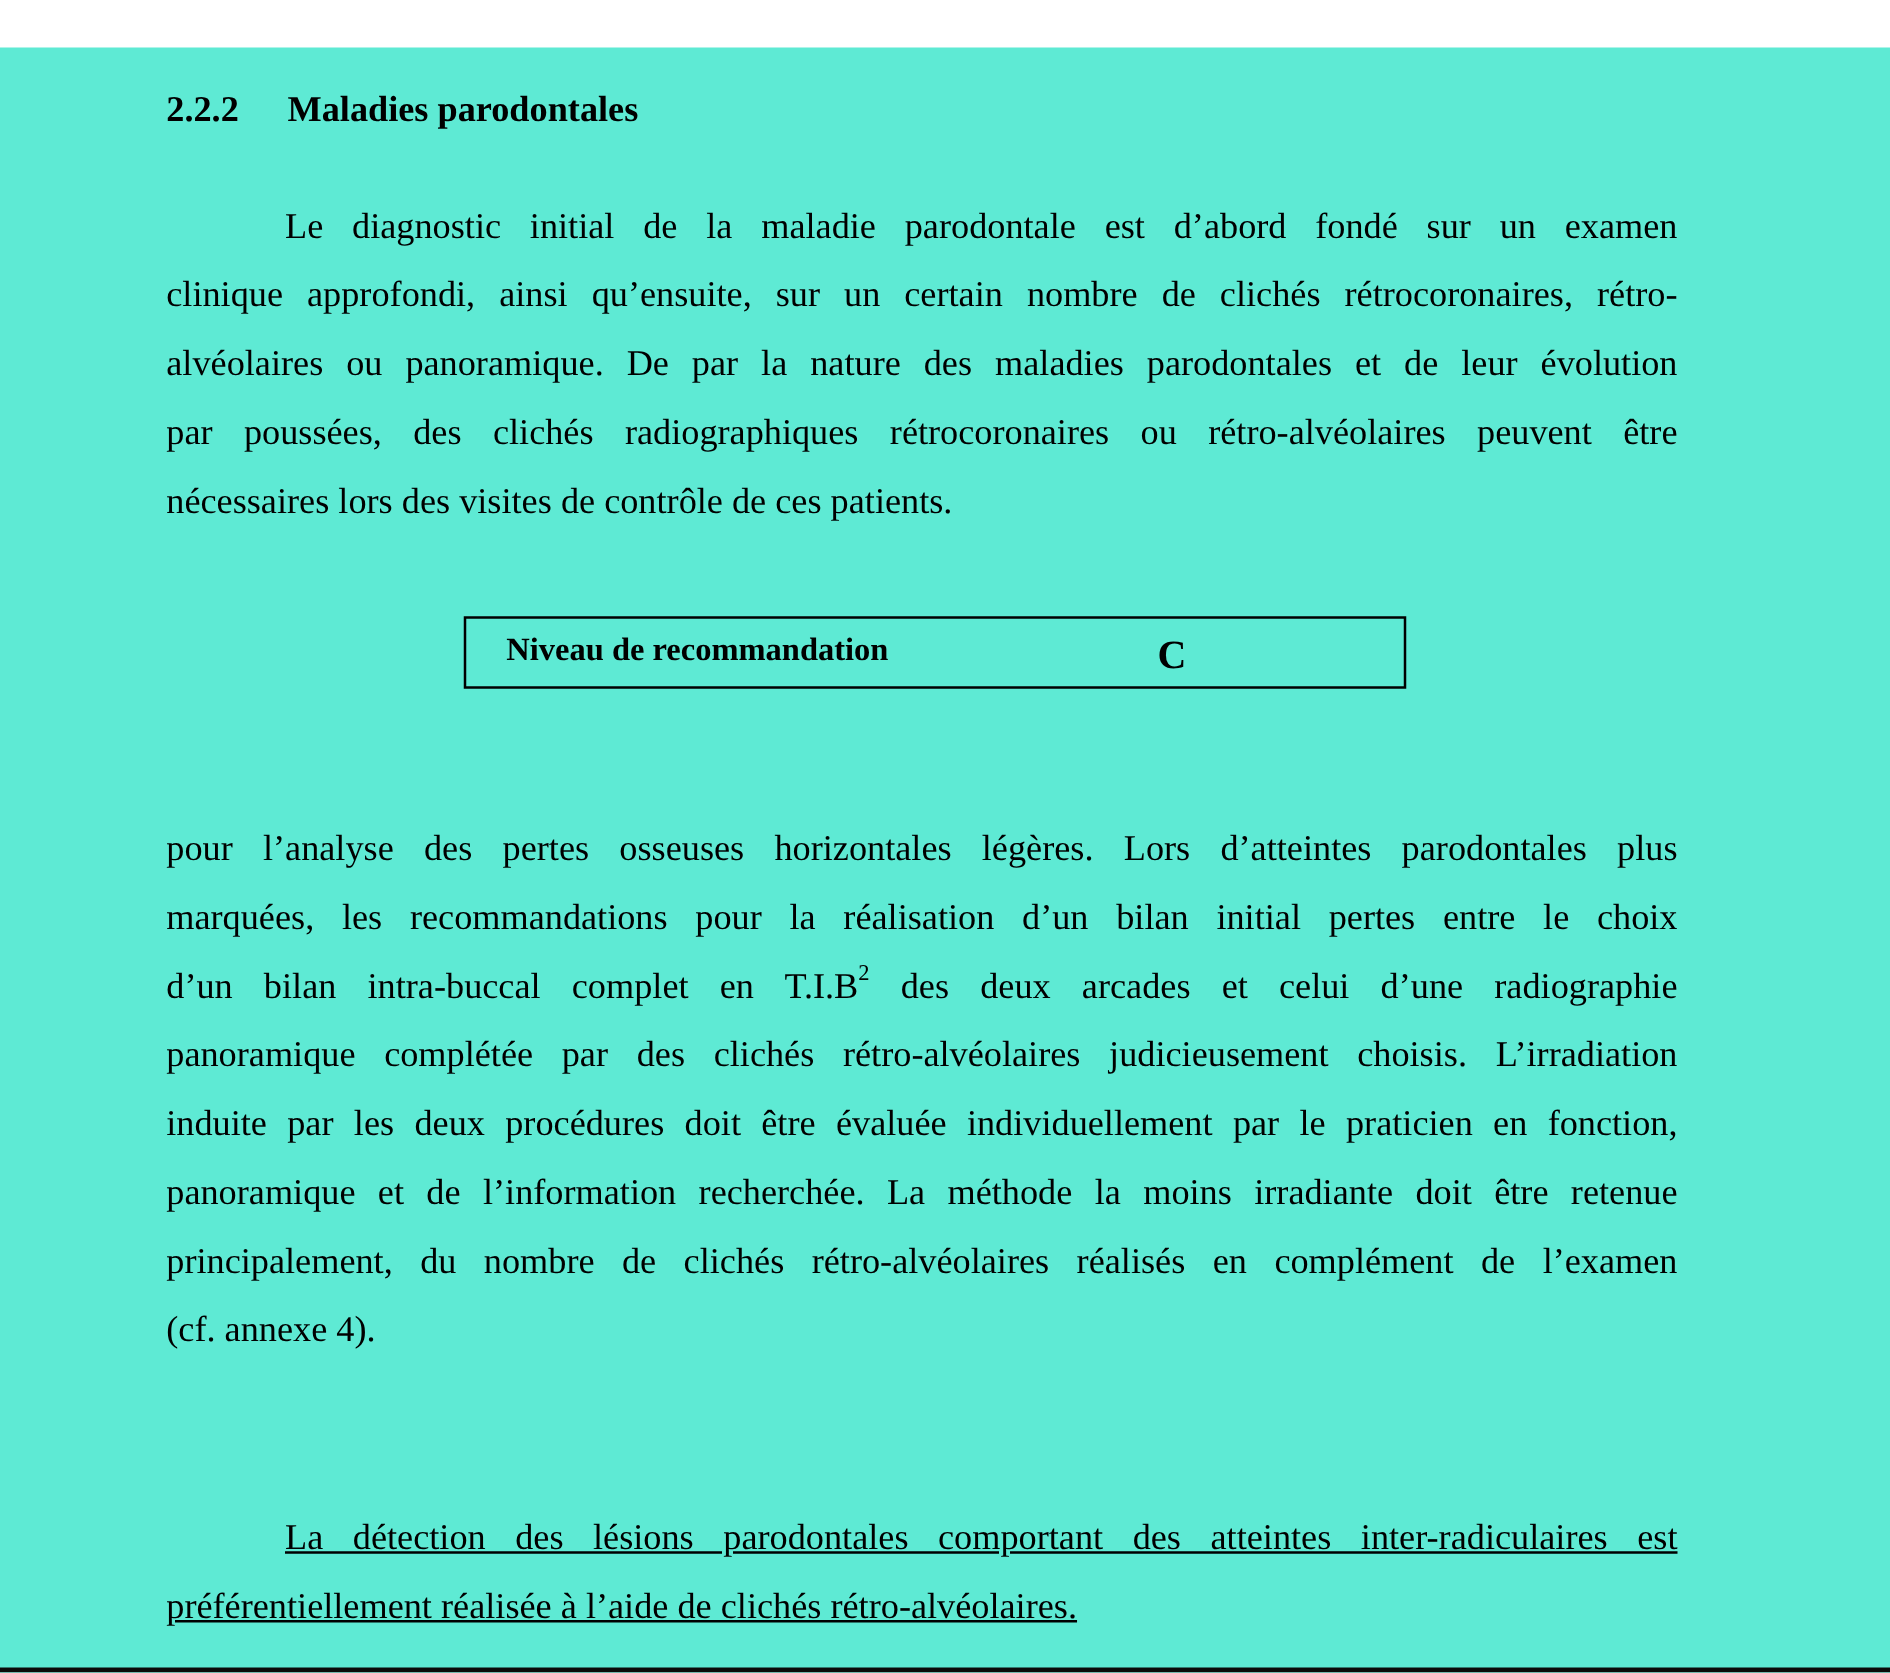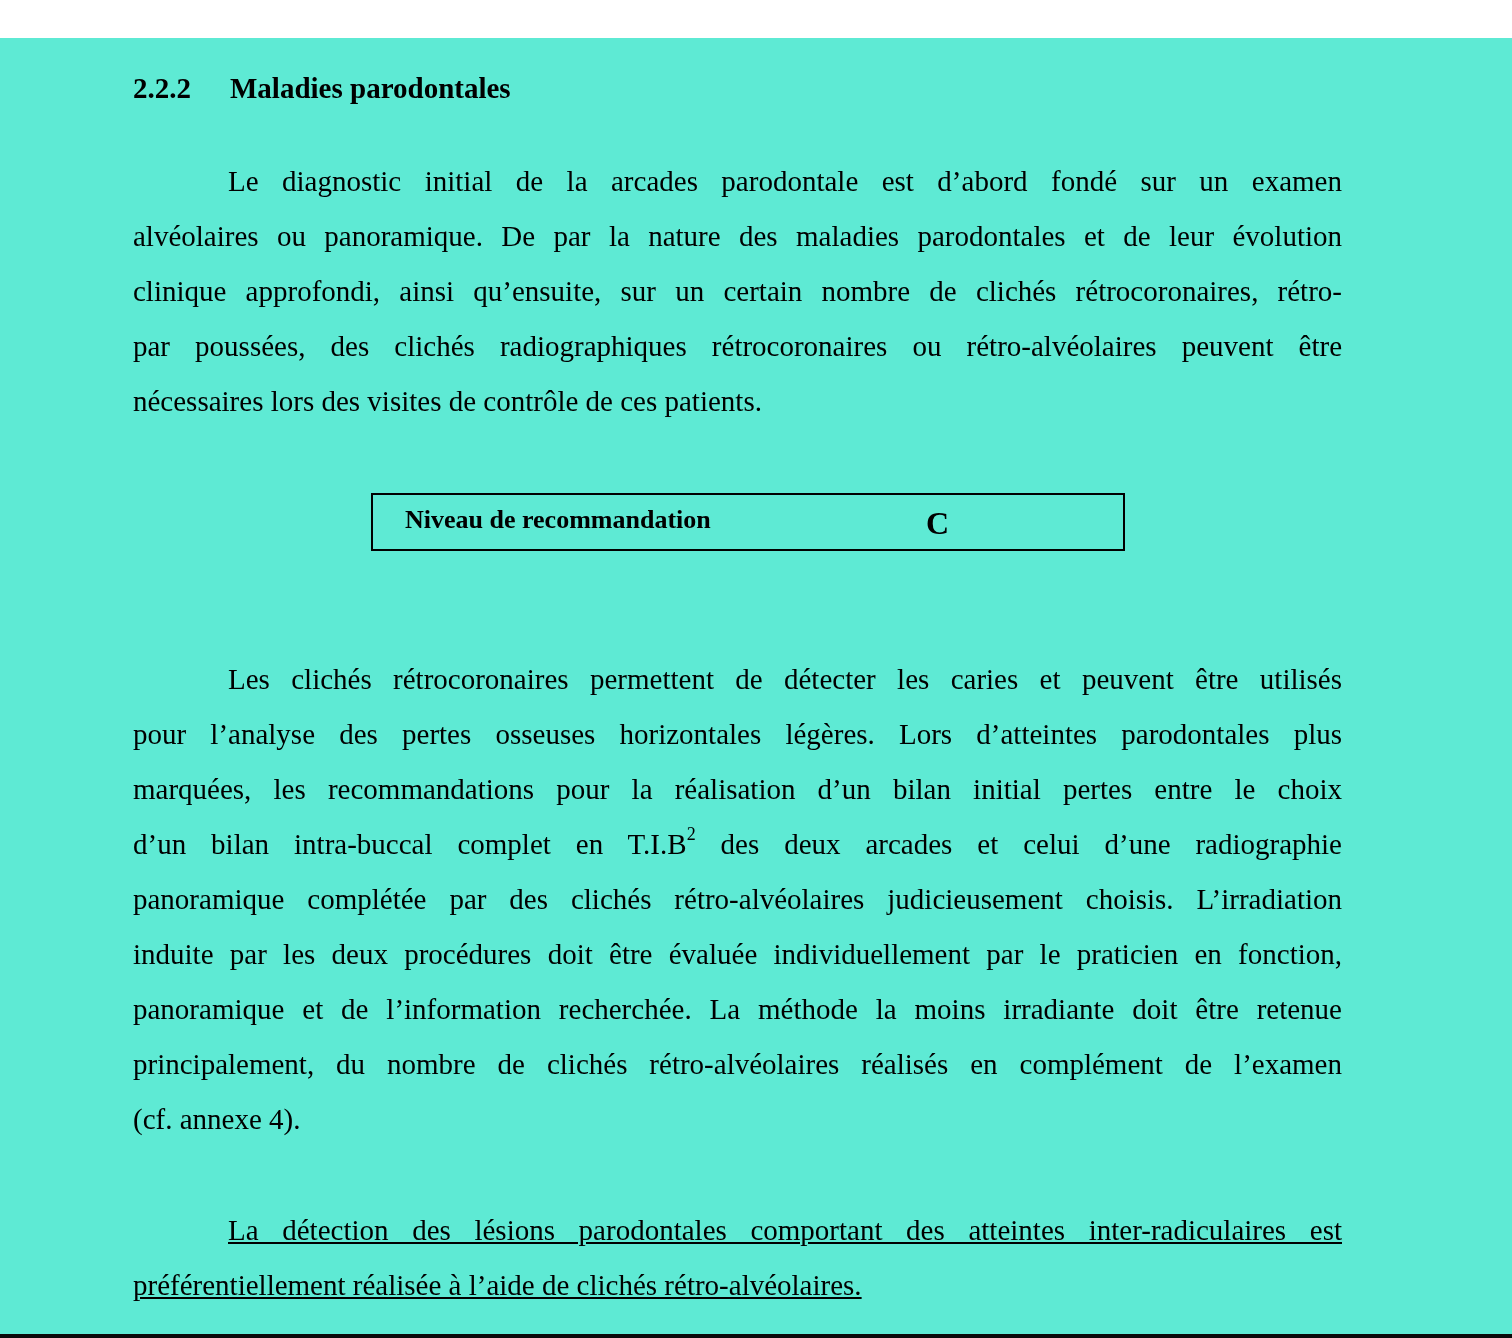--- a/index.html
+++ b/index.html
@@ -100,34 +100,33 @@
 </head>
 <body>
 
 <div class="page">
 
   <div class="heading">
     <span class="num">2.2.2</span><span>Maladies parodontales</span>
   </div>
 
   <div class="para" style="top:116px;">
-    <span class="line indent">Le diagnostic initial de la arcades parodontale est d’abord fondé sur un examen</span>
+    <span class="line indent">Le diagnostic initial de la maladie parodontale est d’abord fondé sur un examen</span>
+    <span class="line">clinique approfondi, ainsi qu’ensuite, sur un certain nombre de clichés rétrocoronaires, rétro-</span>
     <span class="line">alvéolaires ou panoramique. De par la nature des maladies parodontales et de leur évolution</span>
-    <span class="line">clinique approfondi, ainsi qu’ensuite, sur un certain nombre de clichés rétrocoronaires, rétro-</span>
     <span class="line">par poussées, des clichés radiographiques rétrocoronaires ou rétro-alvéolaires peuvent être</span>
     <span class="line last">nécessaires lors des visites de contrôle de ces patients.</span>
   </div>
 
   <div class="rec-box">
     <span class="rec-label">Niveau de recommandation</span>
     <span class="rec-value">C</span>
   </div>
 
   <div class="para" style="top:614px;">
-    <span class="line indent">Les clichés rétrocoronaires permettent de détecter les caries et peuvent être utilisés</span>
     <span class="line">pour l’analyse des pertes osseuses horizontales légères. Lors d’atteintes parodontales plus</span>
     <span class="line">marquées, les recommandations pour la réalisation d’un bilan initial pertes entre le choix</span>
     <span class="line"><span>d’un bilan intra-buccal complet en T.I.B</span><sup>2</sup><span> des deux arcades et celui d’une radiographie</span></span>
     <span class="line">panoramique complétée par des clichés rétro-alvéolaires judicieusement choisis. L’irradiation</span>
     <span class="line">induite par les deux procédures doit être évaluée individuellement par le praticien en fonction,</span>
     <span class="line">panoramique et de l’information recherchée. La méthode la moins irradiante doit être retenue</span>
     <span class="line">principalement, du nombre de clichés rétro-alvéolaires réalisés en complément de l’examen</span>
     <span class="line last">(cf. annexe 4).</span>
   </div>
 

